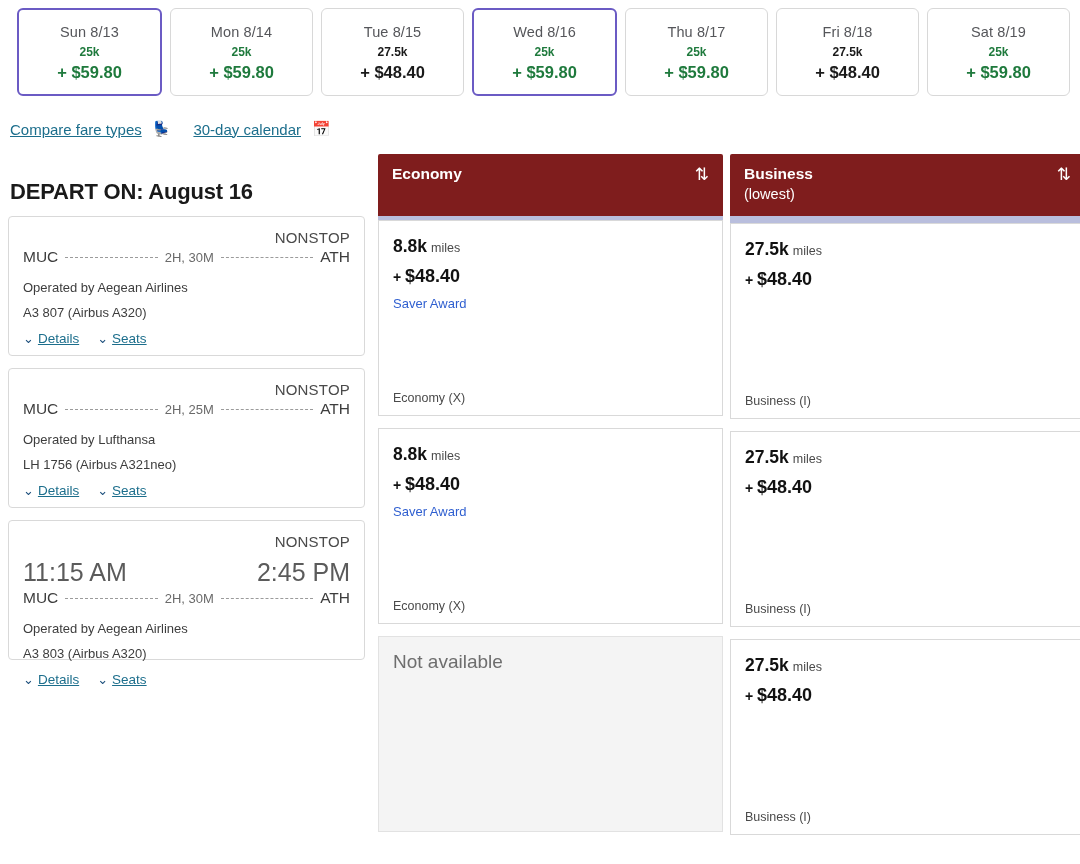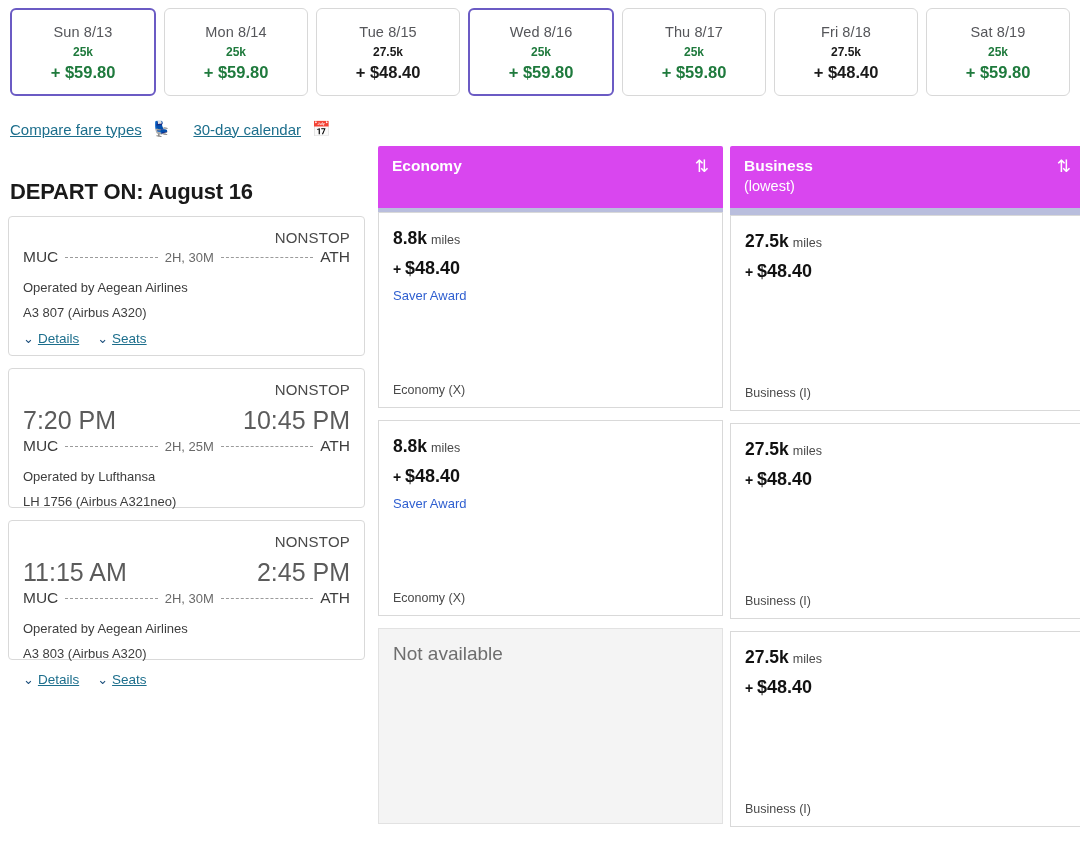--- a/index.html
+++ b/index.html
@@ -9,21 +9,21 @@
     background: #ffffff;
     font-family: "Liberation Sans", sans-serif;
     color: #2c2c2c;
     overflow: hidden;
   }
 
   
   #date-strip {
     display: flex;
     gap: 0;
-    padding: 8px 6px 0 6px;
+    padding: 8px 6px 0 13px;
   }
   .date-tab {
     flex: 1 1 0;
     margin: 0 4px;
     height: 88px;
     background: #ffffff;
     border: 1px solid #d8d8d8;
     border-radius: 6px;
     display: flex;
     flex-direction: column;
@@ -93,24 +93,24 @@
     font-size: 22px;
     font-weight: bold;
     color: #1a1a1a;
     letter-spacing: -.2px;
     padding: 28px 2px 0 2px;
     height: 76px;
     display: flex;
     align-items: center;
   }
   .fare-head {
-    background: #d946ef;
+    background: #7f1d1d;
     color: #ffffff;
     height: 62px;
-    margin-top: 6px;
+    margin-top: 14px;
     padding: 10px 14px 0 14px;
     display: flex;
     justify-content: space-between;
     align-items: flex-start;
     border-radius: 2px 2px 0 0;
     cursor: pointer;
   }
   .fare-head .fh-label   { font-size: 15.5px; font-weight: bold; line-height: 1.35; }
   .fare-head .fh-sub     { font-size: 14.5px; font-weight: normal; line-height: 1.3; }
   .fare-head .fh-sort    { font-size: 17px; line-height: 1; padding-top: 2px; }
@@ -306,24 +306,20 @@
               <span class="cl-text">Details</span>
             </div>
             <div class="card-link">
               <span class="chev">⌄</span>
               <span class="cl-text">Seats</span>
             </div>
           </div>
         </div>
         <div class="flight-card">
           <div class="nonstop">NONSTOP</div>
-          <div class="times">
-            <span>7:20 PM</span>
-            <span>10:45 PM</span>
-          </div>
           <div class="route">
             <span>MUC</span>
             <span class="dash"></span>
             <span class="dur">2H, 25M</span>
             <span class="dash"></span>
             <span>ATH</span>
           </div>
           <div class="op-line">Operated by Lufthansa</div>
           <div class="fl-line">LH 1756 (Airbus A321neo)</div>
           <div class="card-links">

